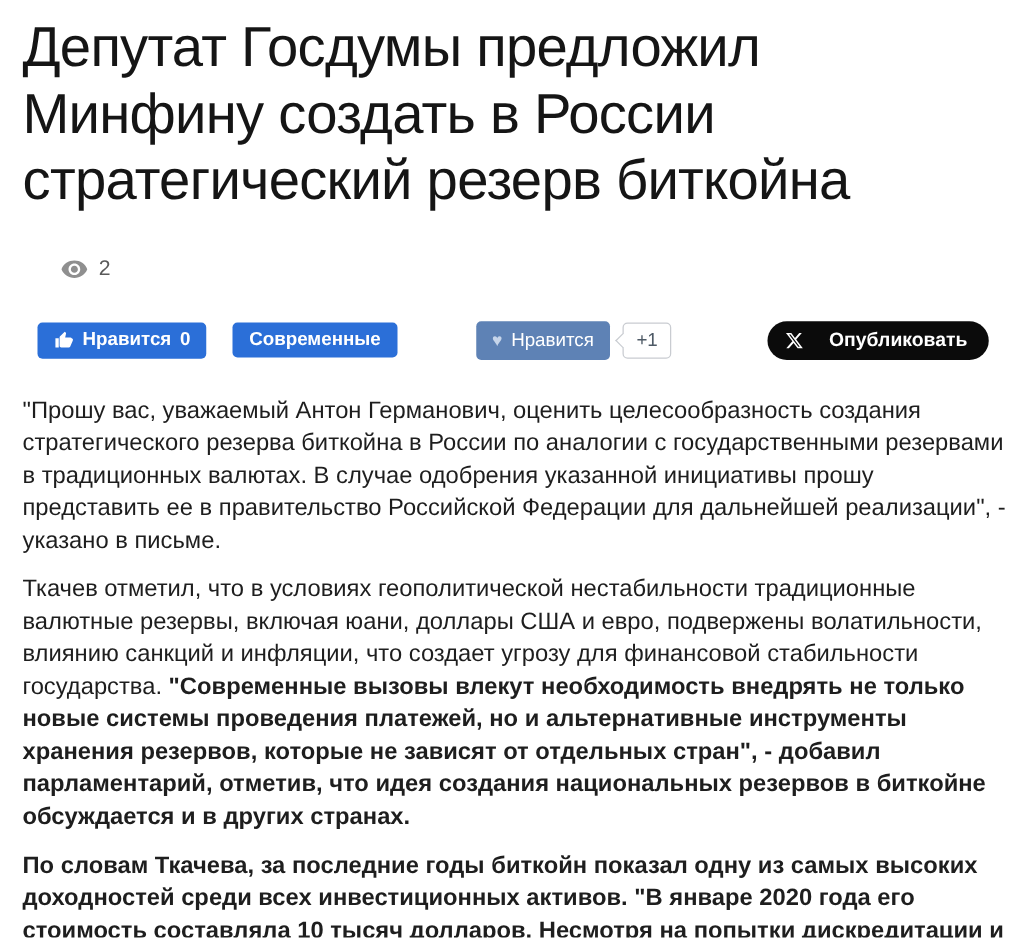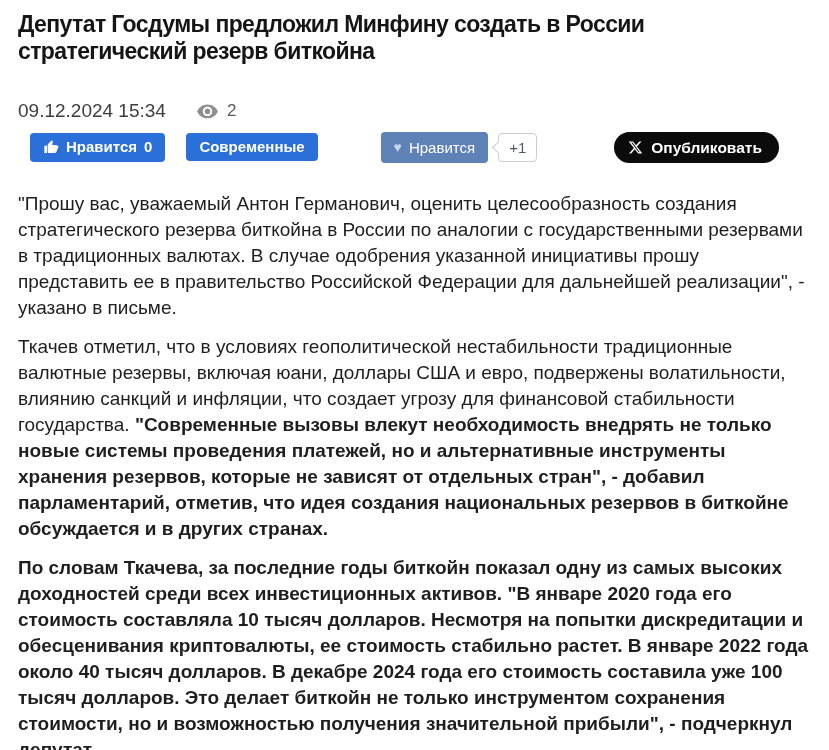--- a/index.html
+++ b/index.html
@@ -9,23 +9,23 @@
     background: #ffffff;
     font-family: "Liberation Sans", "DejaVu Sans", sans-serif;
     color: #1f1f1f;
     overflow: hidden;
   }
   .article {
     padding: 0 17px 0 18px;
   }
   h1.headline {
     margin: 11px 0 0 0;
-    font-size: 23px;
+    font-size: 45px;
     line-height: 1.18;
-    font-weight: 700;
+    font-weight: 400;
     letter-spacing: -0.6px;
     color: #151515;
     max-width: 800px;
   }
   .meta-row {
     margin-top: 35px;
     display: flex;
     align-items: center;
     font-size: 19px;
     color: #3d3d3d;
@@ -35,21 +35,21 @@
     align-items: center;
     margin-left: 30px;
     gap: 8px;
   }
   .views svg { display: block; }
   .views .count {
     font-size: 17px;
     color: #5a5a5a;
   }
   .share-row {
-    margin-top: 8px;
+    margin-top: 30px;
     display: flex;
     align-items: center;
     padding-left: 12px;
     height: 34px;
   }
   .btn {
     display: inline-flex;
     align-items: center;
     gap: 7px;
     border: none;
@@ -102,21 +102,21 @@
     background: #ffffff;
     border-left: 1px solid #c9ccd1;
     border-bottom: 1px solid #c9ccd1;
     transform: rotate(45deg);
   }
   .btn-x {
     margin-left: 77px;
     background: #0b0b0b;
     border-radius: 17px;
     padding: 8px 17px 8px 14px;
-    gap: 8px;
+    gap: 20px;
     font-size: 15.5px;
     font-weight: 700;
   }
   .body-text {
     margin-top: 27px;
     font-size: 19px;
     line-height: 26px;
     color: #1e1e1e;
     max-width: 800px;
   }
@@ -124,21 +124,20 @@
   .seg-bold { font-weight: 700; }
 </style>
 </head>
 <body>
 
 <div class="article">
 
   <h1 class="headline">Депутат Госдумы предложил Минфину создать в России стратегический резерв биткойна</h1>
 
   <div class="meta-row">
-    <span>09.12.2024 15:34</span>
     <span class="views">
       <span>
         <svg width="23" height="15" viewBox="0 0 24 16" fill="#8f8f8f" xmlns="http://www.w3.org/2000/svg">
           <path d="M12 0.5C7 0.5 2.7 3.4 1 7.9c1.7 4.5 6 7.4 11 7.4s9.3-2.9 11-7.4C21.3 3.4 17 0.5 12 0.5zm0 12.4c-2.8 0-5-2.2-5-5s2.2-5 5-5 5 2.2 5 5-2.2 5-5 5zm0-8c-1.7 0-3 1.3-3 3s1.3 3 3 3 3-1.3 3-3-1.3-3-3-3z"></path>
         </svg>
       </span>
       <span class="count">2</span>
     </span>
   </div>
 

